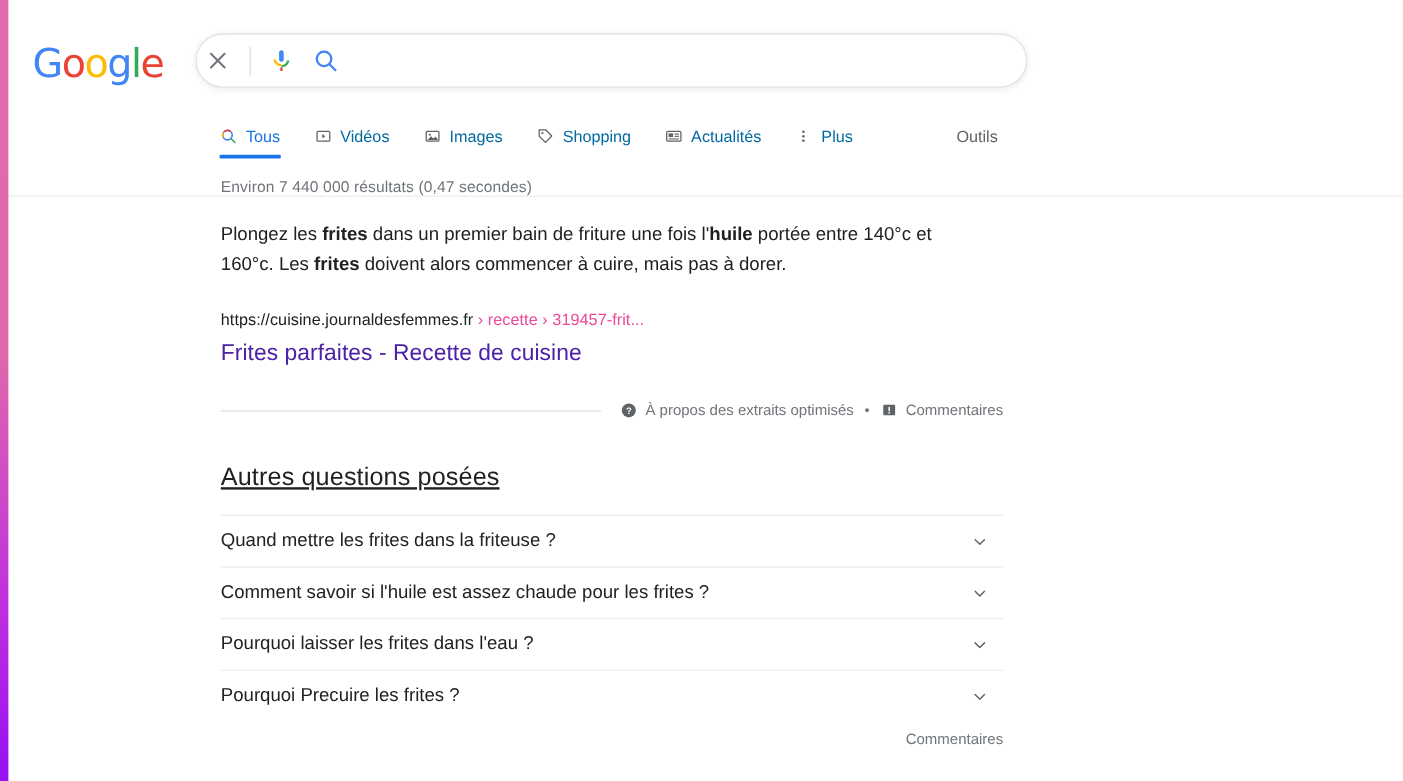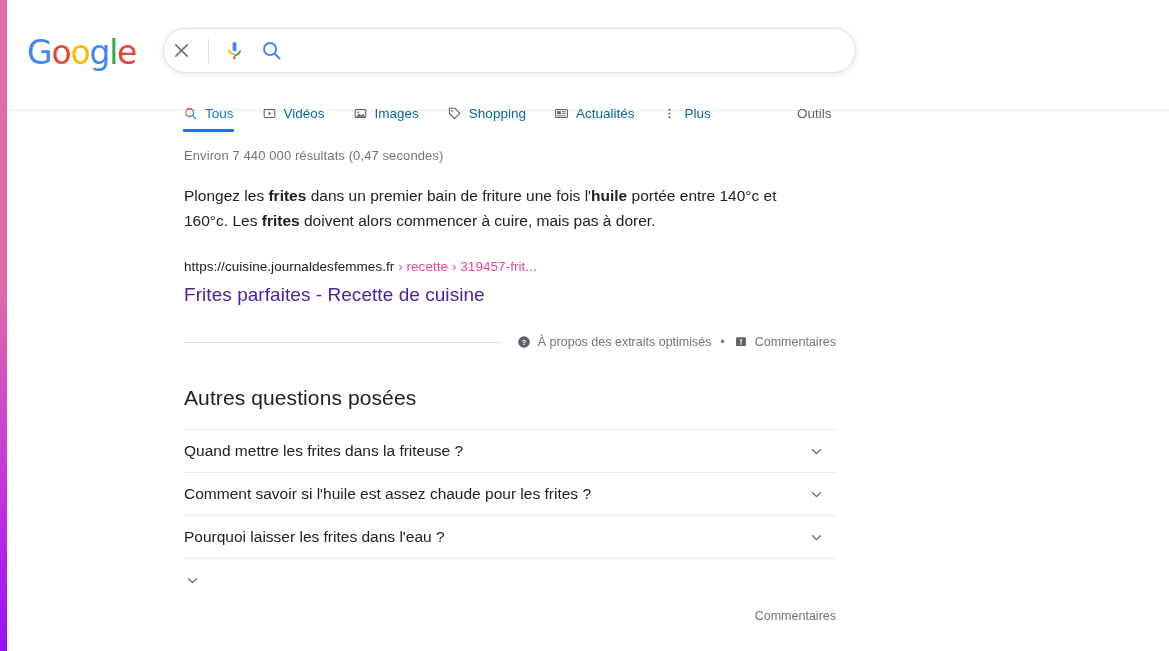--- a/index.html
+++ b/index.html
@@ -25,21 +25,21 @@
     height: 651px;
     background: linear-gradient(to bottom, #e06cad 0%, #df69ab 45%, #c02ee0 78%, #9610f2 100%);
     z-index: 5;
   }
 
   
   .header {
     position: absolute;
     left: 0; top: 0;
     width: 1169px;
-    height: 111px;
+    height: 164px;
     background: #fff;
     border-bottom: 1px solid #ebebeb;
   }
   .logo {
     position: absolute;
     left: 27px; top: 36px;
     font-size: 33px;
     line-height: 33px;
     letter-spacing: -1.2px;
     font-family: "DejaVu Sans", sans-serif;
@@ -221,20 +221,21 @@
     position: absolute;
     left: 184px; top: 253px;
     width: 652px;
   }
   .paa-title {
     font-size: 21px;
     color: #202124;
     font-weight: 400;
     letter-spacing: .1px;
     margin: 0 0 19px 0;
+    text-decoration: underline;
   }
   .paa-item {
     border-top: 1px solid #ebebeb;
     height: 43px;
     display: flex;
     align-items: center;
     justify-content: space-between;
     cursor: pointer;
     font-size: 15.5px;
     color: #202124;
@@ -439,20 +440,21 @@
       <div class="paa-item">
         <span>Pourquoi laisser les frites dans l'eau ?</span>
         <span class="chev">
           <svg width="17" height="17" viewBox="0 0 24 24">
             <path d="M6.5 9.5 L12 15 L17.5 9.5" fill="none" stroke="#5f6368" stroke-width="1.7" stroke-linecap="round" stroke-linejoin="round"></path>
           </svg>
         </span>
       </div>
 
       <div class="paa-item">
+        <span>Pourquoi Precuire les frites ?</span>
         <span class="chev">
           <svg width="17" height="17" viewBox="0 0 24 24">
             <path d="M6.5 9.5 L12 15 L17.5 9.5" fill="none" stroke="#5f6368" stroke-width="1.7" stroke-linecap="round" stroke-linejoin="round"></path>
           </svg>
         </span>
       </div>
 
       <div class="paa-feedback">
         <span>Commentaires</span>
       </div>

